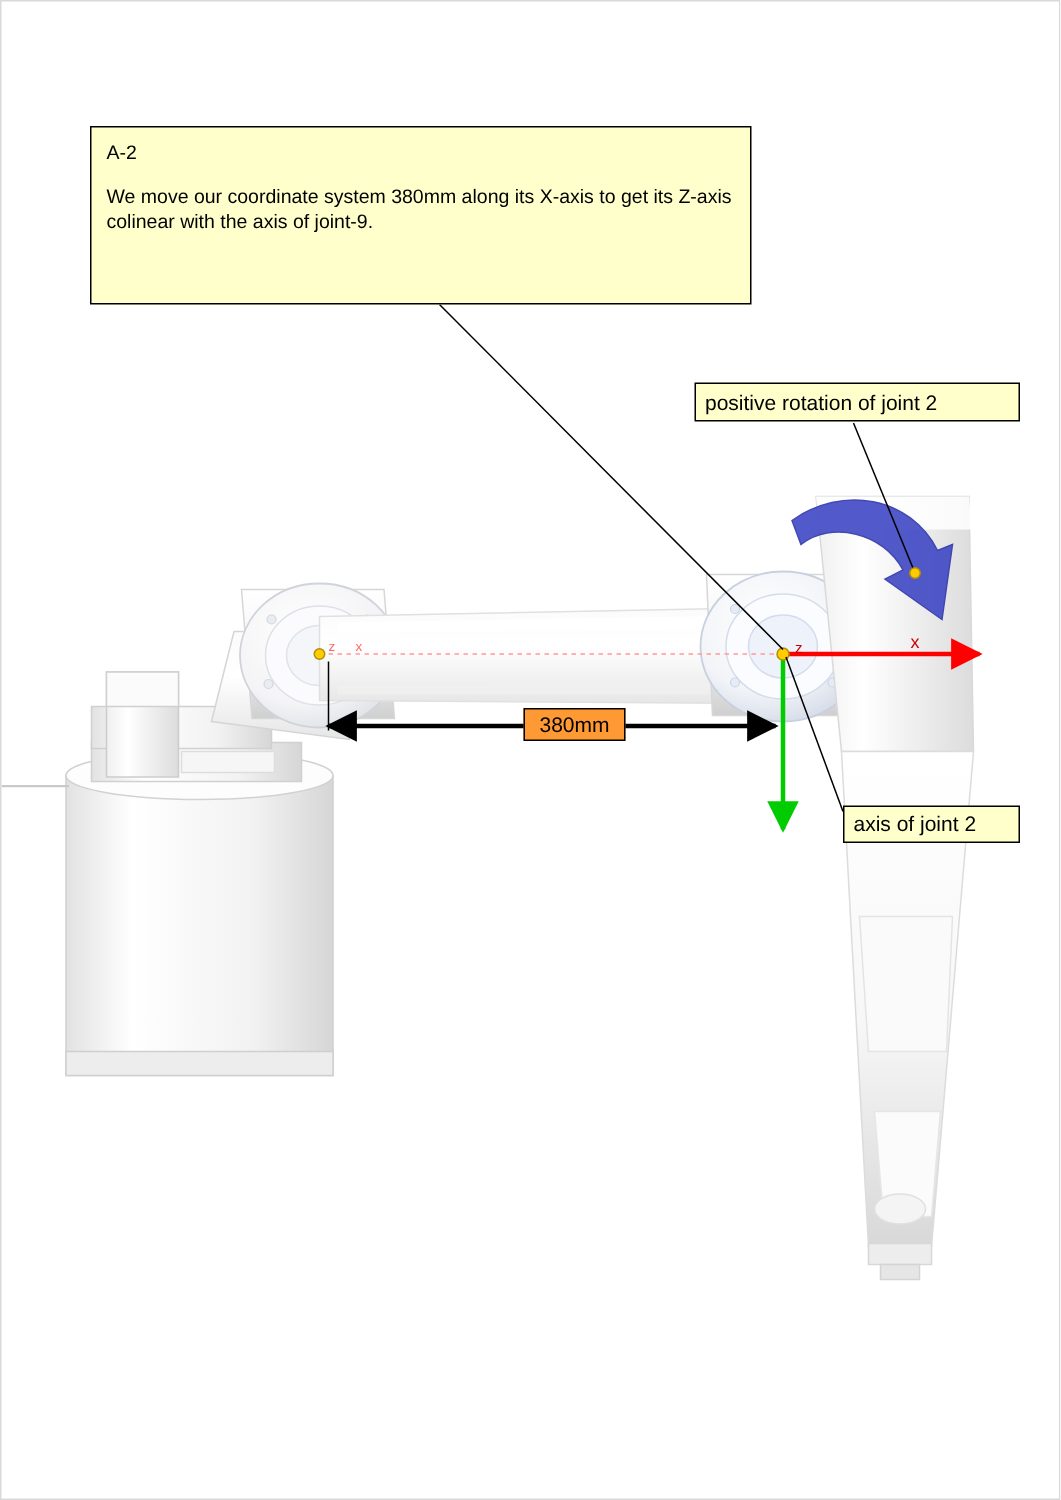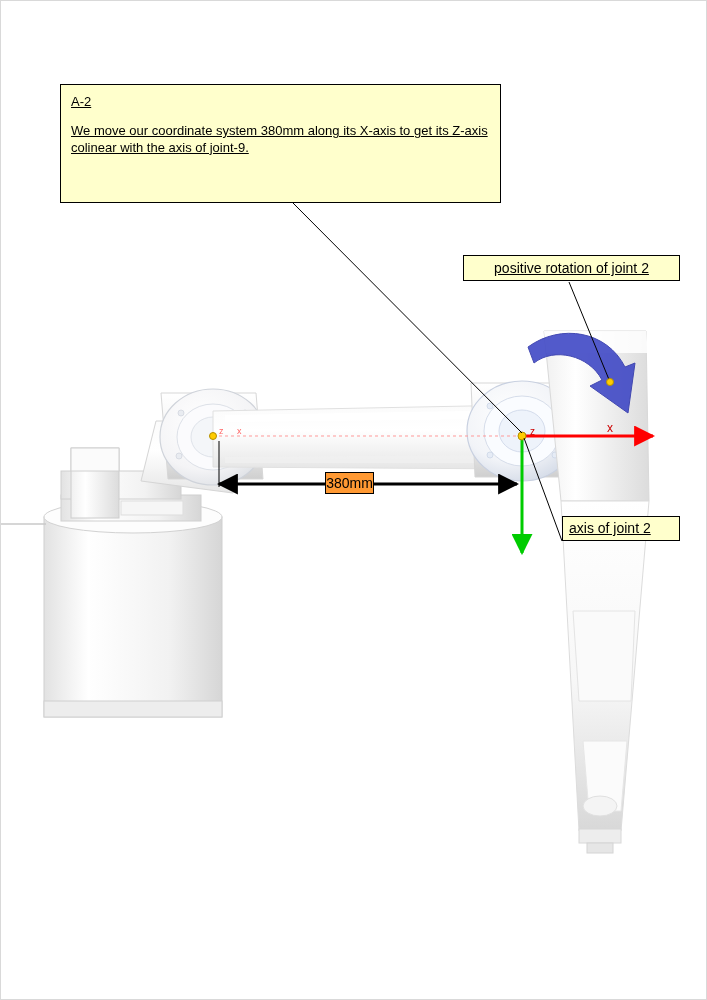--- a/index.html
+++ b/index.html
@@ -30,54 +30,52 @@
     height: 1000px;
   }
   .callout {
     position: absolute;
     background: #ffffcc;
     border: 1px solid #000000;
     color: #000000;
     font-size: 13px;
     line-height: 1.25;
     box-sizing: border-box;
-    text-decoration: underline;
   }
   #callout-a2 {
     left: 59px;
     top: 83px;
     width: 441px;
     height: 119px;
     padding: 9px 10px 8px 10px;
   }
   #callout-a2 .title { margin: 0 0 13px 0; }
   #callout-a2 .body  { margin: 0 0 13px 0; }
   #callout-a2 .cmd   { margin: 0; }
   #callout-rotation {
     left: 462px;
     top: 254px;
     width: 217px;
     height: 26px;
     padding: 4px 6px;
     font-size: 14px;
-    text-align: center;
   }
   #callout-axis {
     left: 561px;
-    top: 515px;
+    top: 536px;
     width: 118px;
     height: 25px;
     padding: 3px 6px;
     font-size: 14px;
   }
   #label-380 {
     position: absolute;
-    left: 324px;
+    left: 348px;
     top: 471px;
-    width: 49px;
+    width: 68px;
     height: 22px;
     background: #ff9933;
     border: 1px solid #000000;
     color: #000000;
     font-size: 14px;
     text-align: center;
     line-height: 20px;
     box-sizing: border-box;
   }
 </style>

